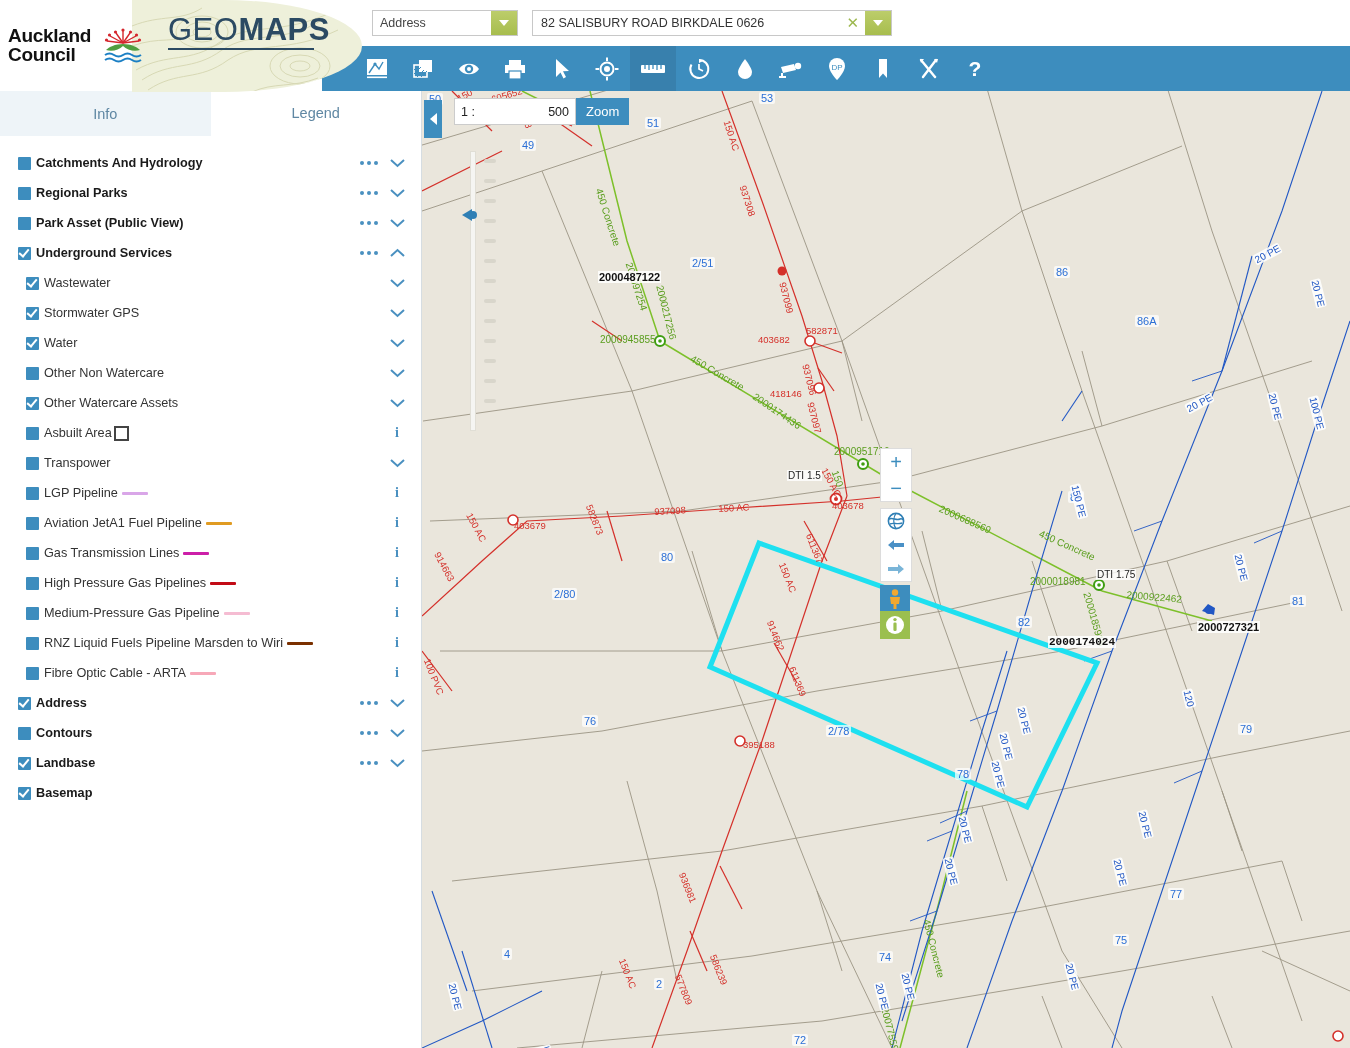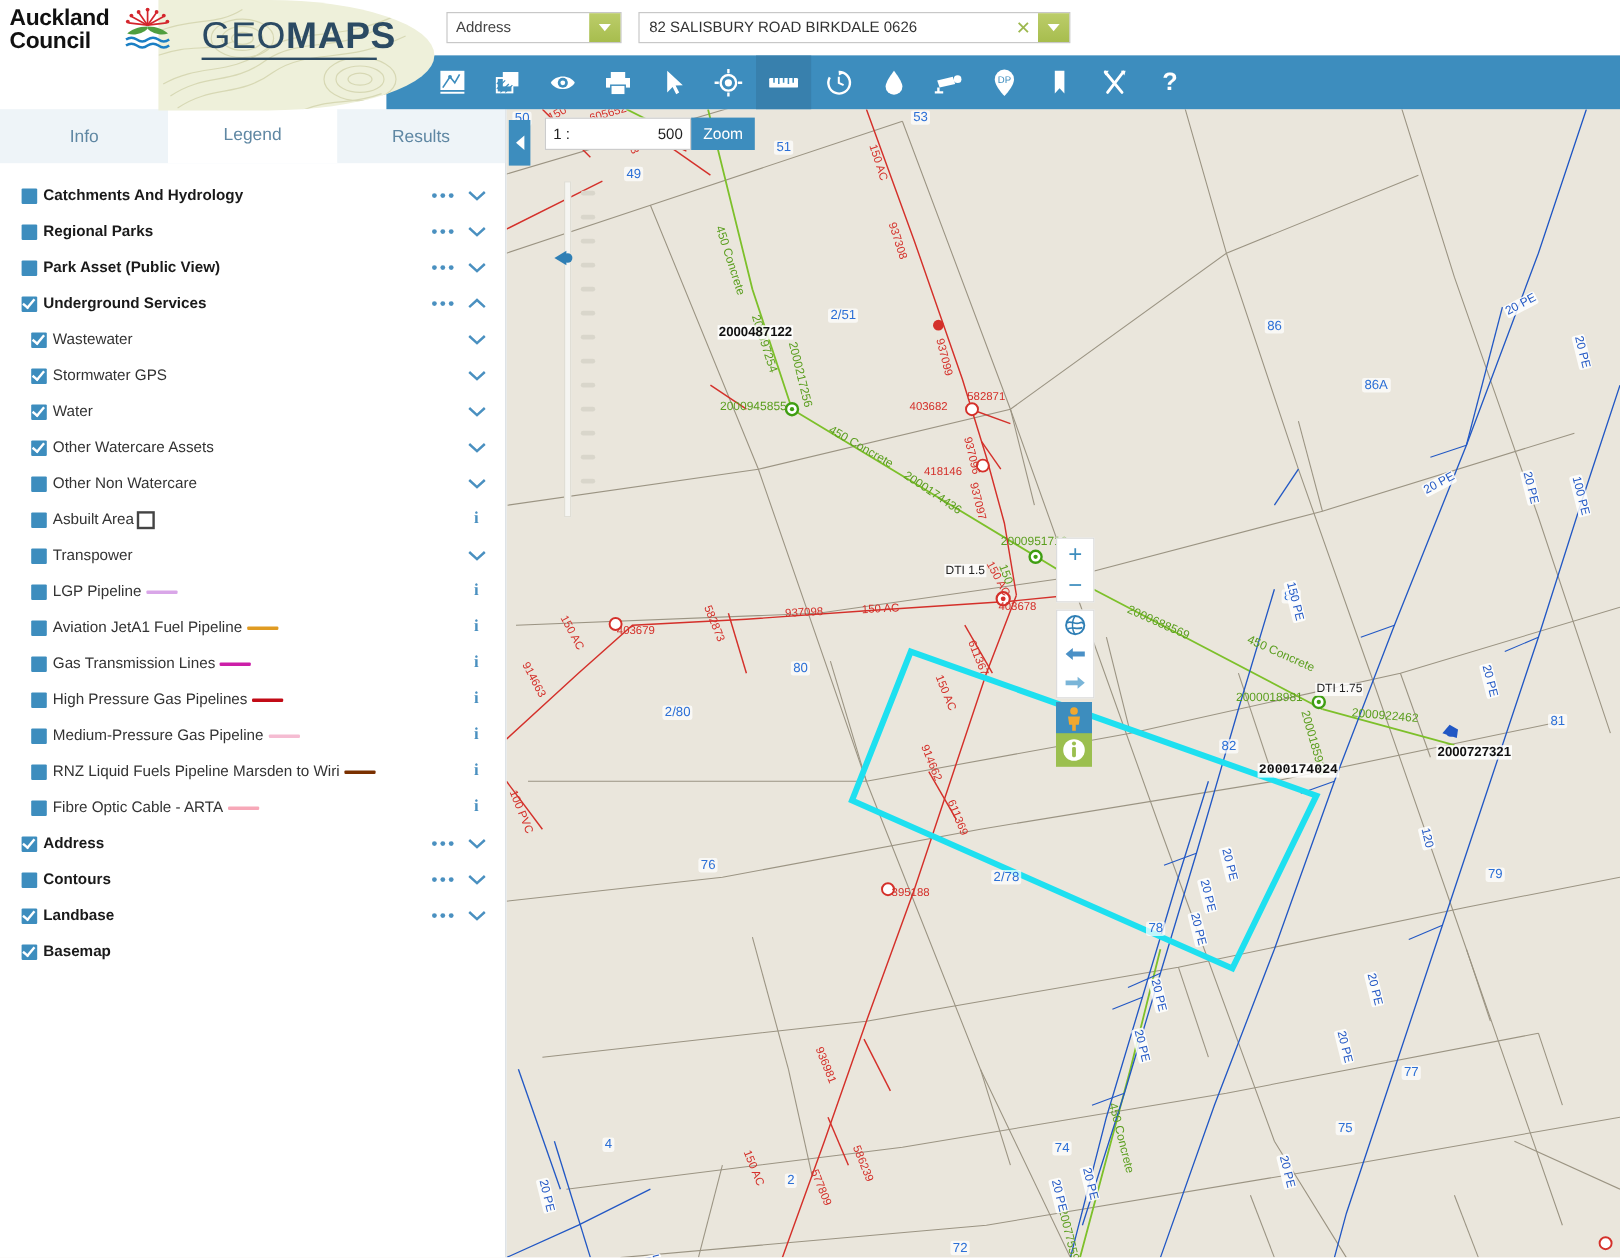--- a/index.html
+++ b/index.html
@@ -6,21 +6,21 @@
   html, body {
     width: 1350px; height: 1048px;
     font-family: "Liberation Sans", sans-serif;
     background: #ffffff;
     overflow: hidden;
   }
   #app { position: relative; width: 1350px; height: 1048px; }
 
   
   .header { position: absolute; left:0; top:0; width:1350px; height:46px; background:#ffffff; z-index:30; }
-  .logo-wrap { position:absolute; left:8px; top:6px; display:flex; align-items:flex-start; gap:6px; }
+  .logo-wrap { position:absolute; left:8px; top:26px; display:flex; align-items:center; gap:6px; }
   .logo-text { font-size:19px; font-weight:bold; color:#111; line-height:1.0; letter-spacing:-0.3px; }
   .logo-mark { width:52px; height:34px; position:relative; }
   .topo-band {
     position:absolute; left:132px; top:0; width:230px; height:92px;
     background:#eef0da;
     border-radius: 0 60% 60% 0 / 0 50% 50% 0;
     overflow:hidden;
   }
   .geomaps { position:absolute; left:168px; top:14px; z-index:4; }
   .geomaps-text { font-size:31px; letter-spacing:0.5px; color:#2b4a63; line-height:1; }
@@ -292,21 +292,20 @@
     </div>
     <div class="tbtn">
       <span class="glyph">?</span>
     </div>
   </div>
 
   <div class="leftpanel">
     <div class="tabs">
       <div class="tab">Info</div>
       <div class="tab active">Legend</div>
-      <div class="tab">Results</div>
     </div>
     <div class="legend-list" id="legend-list">
         <div class="lrow">
           <span class="cb off"></span>
           <span class="lname head">Catchments And Hydrology</span>
           <span class="lspacer"></span>
           <span class="dots">
             <span></span>
             <span></span>
             <span></span>
@@ -386,32 +385,32 @@
           <span class="cb on"></span>
           <span class="lname">Water</span>
           <span class="lspacer"></span>
           <span class="chev">
             <svg width="15" height="10" viewBox="0 0 15 10">
               <path d="M1,2 L7.5,8 L14,2" fill="none" stroke="#4a90c0" stroke-width="2"></path>
             </svg>
           </span>
         </div>
         <div class="lrow sub">
+          <span class="cb off"></span>
+          <span class="lname">Other Non Watercare</span>
+          <span class="lspacer"></span>
+          <span class="chev">
+            <svg width="15" height="10" viewBox="0 0 15 10">
+              <path d="M1,2 L7.5,8 L14,2" fill="none" stroke="#4a90c0" stroke-width="2"></path>
+            </svg>
+          </span>
+        </div>
+        <div class="lrow sub">
           <span class="cb on"></span>
           <span class="lname">Other Watercare Assets</span>
-          <span class="lspacer"></span>
-          <span class="chev">
-            <svg width="15" height="10" viewBox="0 0 15 10">
-              <path d="M1,2 L7.5,8 L14,2" fill="none" stroke="#4a90c0" stroke-width="2"></path>
-            </svg>
-          </span>
-        </div>
-        <div class="lrow sub">
-          <span class="cb off"></span>
-          <span class="lname">Other Non Watercare</span>
           <span class="lspacer"></span>
           <span class="chev">
             <svg width="15" height="10" viewBox="0 0 15 10">
               <path d="M1,2 L7.5,8 L14,2" fill="none" stroke="#4a90c0" stroke-width="2"></path>
             </svg>
           </span>
         </div>
         <div class="lrow sub">
           <span class="cb off"></span>
           <span class="lname">Asbuilt Area</span>

